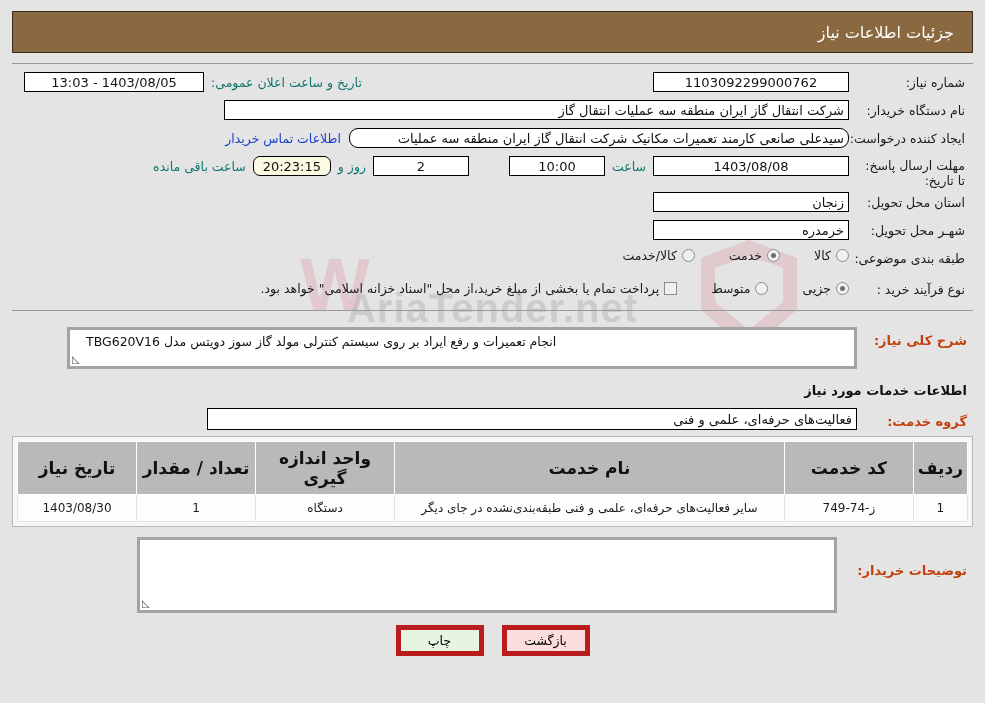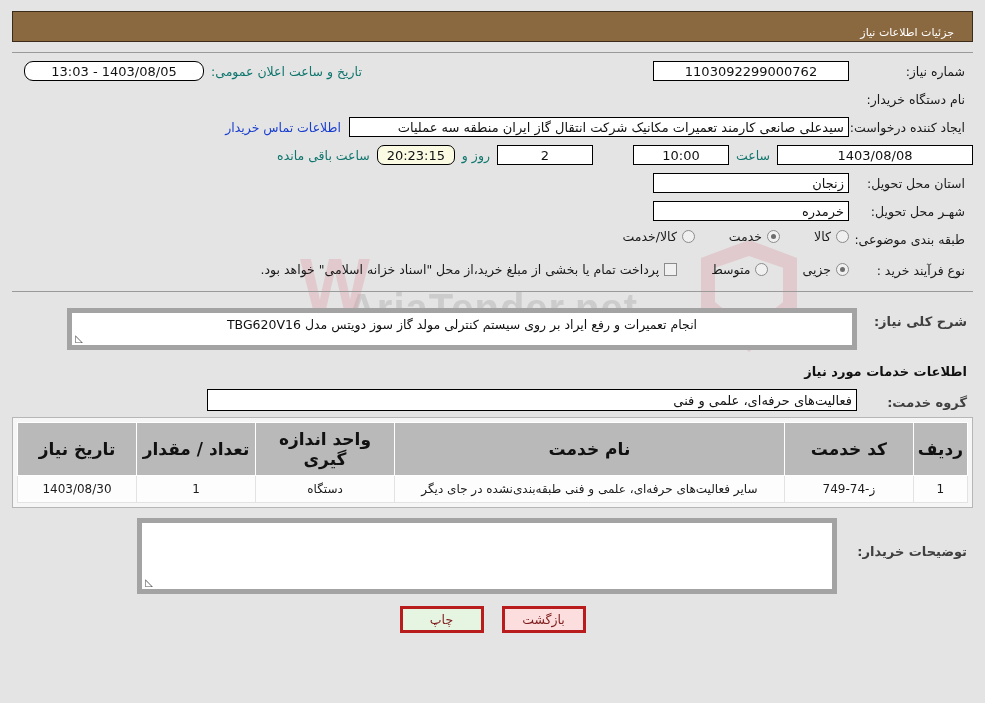--- a/index.html
+++ b/index.html
@@ -61,24 +61,24 @@
     top: 14px;
     font-size: 74px;
     font-weight: bold;
     color: rgba(220,160,170,0.40);
     font-family: "Liberation Sans", sans-serif;
   }
 
   .titlebar {
     background: #8a6840;
     border: 1px solid #3a2b1a;
-    height: 31px;
+    height: 42px;
     line-height: 42px;
     color: #ffffff;
-    font-size: 11px;
+    font-size: 16px;
     padding: 0 18px 0 0;
     box-sizing: border-box;
     margin: 11px 12px 0 12px;
     position: relative;
     z-index: 2;
   }
 
   
   .form-area {
     position: relative;
@@ -193,32 +193,32 @@
   .desc-wrap {
     position: relative;
     z-index: 2;
     margin: 0 12px;
     padding-top: 16px;
   }
   .desc-row { display: flex; align-items: flex-start; }
   .desc-lbl {
     font-size: 13px;
     font-weight: bold;
-    color: #404040;
+    color: #c2410c;
     padding: 6px 6px 0 10px;
     white-space: nowrap;
   }
   .ta {
-    border: 5px solid #a3a3a3;
+    border: 3px solid #a3a3a3;
     background: #fff;
     box-sizing: border-box;
     font-size: 12.5px;
     color: #111;
     padding: 4px 16px;
-    text-align: center;
+    text-align: left;
     position: relative;
     overflow: hidden;
   }
   .ta .resizer {
     position: absolute;
     left: 2px; bottom: 1px;
     width: 10px; height: 10px;
     color: #555;
     font-size: 10px;
     line-height: 10px;
@@ -269,27 +269,27 @@
   
   .btn-bar {
     position: relative;
     z-index: 2;
     display: flex;
     justify-content: center;
     gap: 18px;
     padding-top: 12px;
   }
   .btn {
-    border: 3px solid #b91c1c;
+    border: 5px solid #b91c1c;
     font-size: 12.5px;
     padding: 3px 0;
     width: 78px;
     text-align: center;
     cursor: pointer;
-    color: #7f1d1d;
+    color: #000000;
     font-family: "DejaVu Sans", "Liberation Sans", sans-serif;
   }
   .btn-print { background: #e6f5e2; }
   .btn-back  { background: #fbdedd; }
 </style>
 </head>
 <body>
 
 <div class="watermark">
   <div class="wm-shield"></div>
@@ -301,35 +301,37 @@
   <span>جزئیات اطلاعات نیاز</span>
 </div>
 
 <div class="form-area">
 
   <div class="row">
     <div class="lbl lbl-w">شماره نیاز:</div>
     <div class="fld" style="width:196px;">1103092299000762</div>
     <div class="spacer"></div>
     <div class="inline-lbl">تاریخ و ساعت اعلان عمومی:</div>
-    <div class="fld" style="width:180px;border-radius:9px;">1403/08/05 - 13:03</div>
+    <div class="fld" style="width:180px;">1403/08/05 - 13:03</div>
     <div style="width:12px;"></div>
   </div>
 
   <div class="row">
     <div class="lbl lbl-w">نام دستگاه خریدار:</div>
+    <div class="fld rtl-txt" style="width:625px;">شرکت انتقال گاز ایران منطقه سه عملیات انتقال گاز</div>
   </div>
 
   <div class="row">
     <div class="lbl lbl-w">ایجاد کننده درخواست:</div>
-    <div class="fld rtl-txt" style="width:500px;">سیدعلی صانعی کارمند تعمیرات مکانیک شرکت انتقال گاز ایران منطقه سه عملیات</div>
+    <div class="fld rtl-txt" style="width:500px;border-radius:9px;">سیدعلی صانعی کارمند تعمیرات مکانیک شرکت انتقال گاز ایران منطقه سه عملیات</div>
     <a class="link">اطلاعات تماس خریدار</a>
   </div>
 
   <div class="row">
+    <div class="lbl lbl-w lbl-2line">مهلت ارسال پاسخ: تا تاریخ:</div>
     <div class="fld" style="width:196px;">1403/08/08</div>
     <div class="inline-lbl">ساعت</div>
     <div class="fld" style="width:96px;">10:00</div>
     <div style="width:40px;"></div>
     <div class="fld" style="width:96px;">2</div>
     <div class="inline-lbl">روز و</div>
     <div class="fld yellow" style="width:78px;border-radius:7px;">20:23:15</div>
     <div class="inline-lbl">ساعت باقی مانده</div>
   </div>
 

